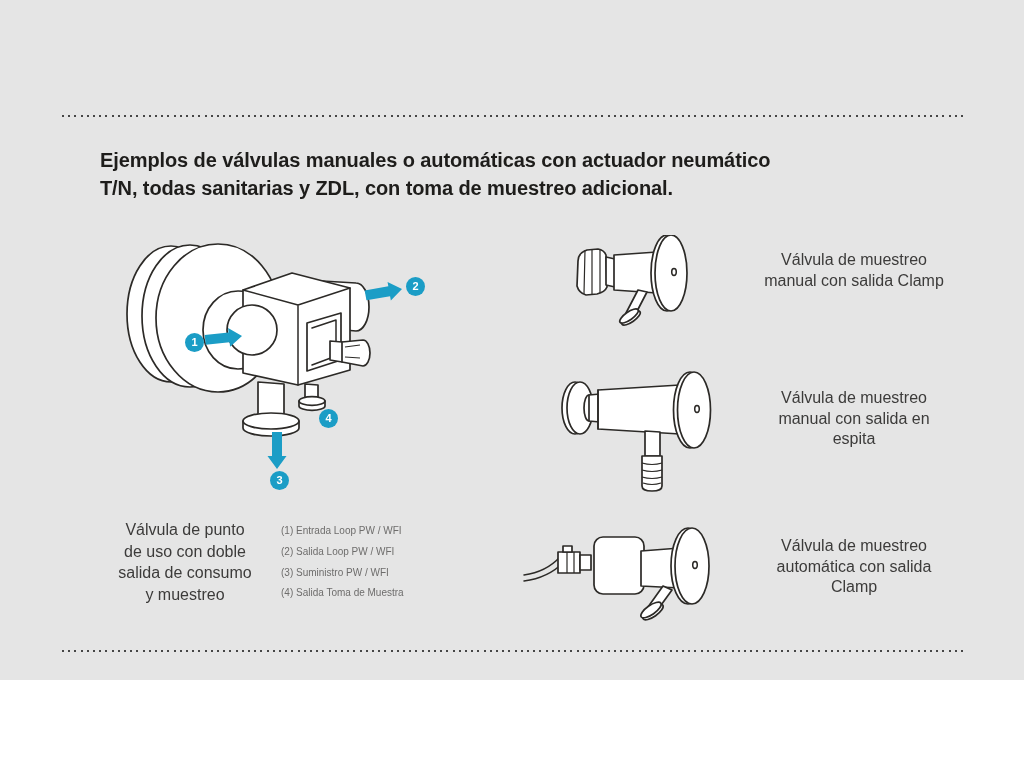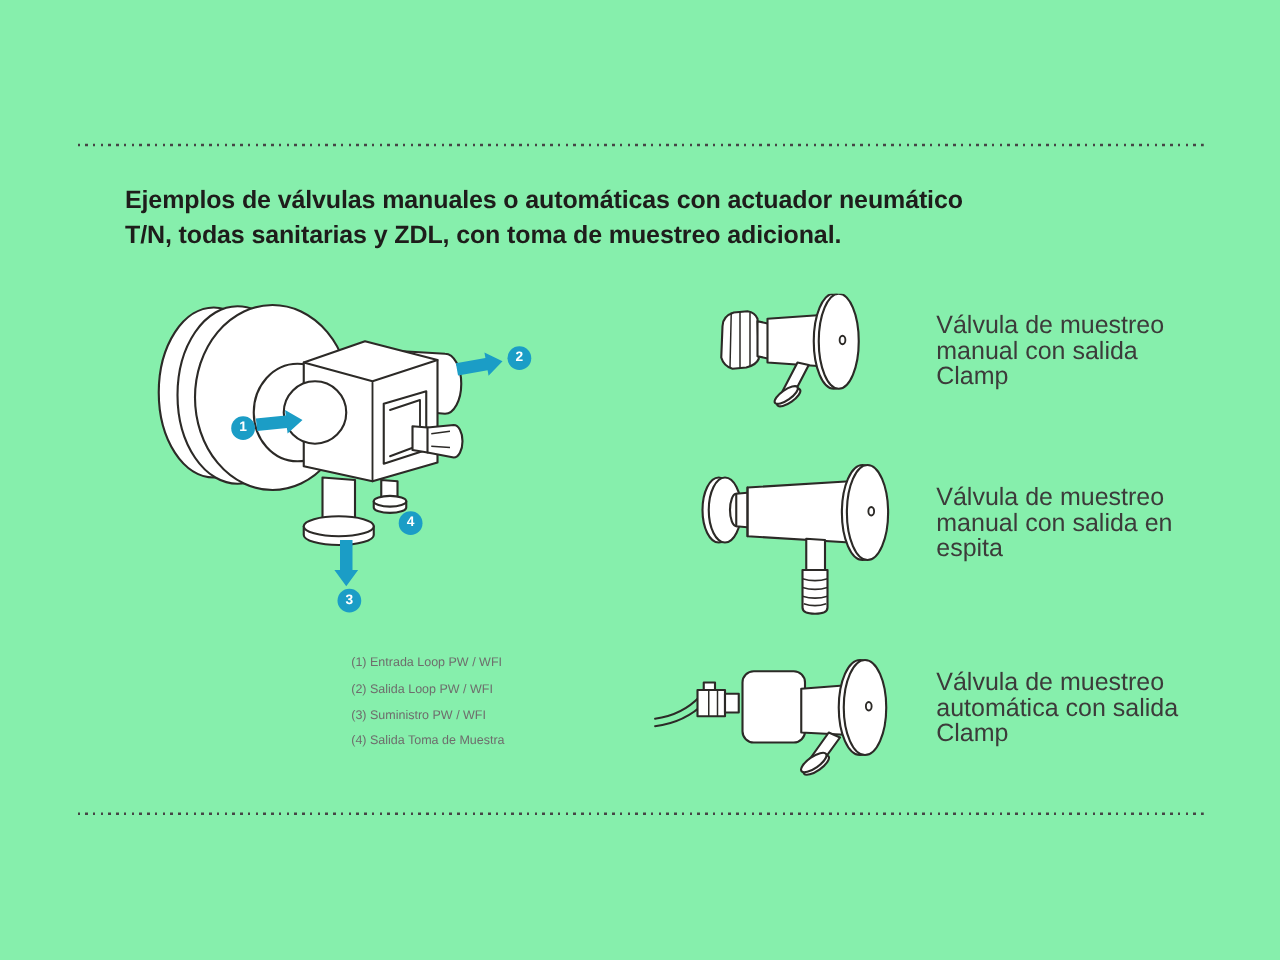--- a/index.html
+++ b/index.html
@@ -1,25 +1,25 @@
 <!DOCTYPE html>
 <html><head>
 <meta charset="utf-8">
 <style>
   html,body{margin:0;padding:0;background:#fff;}
-  .page{position:relative;width:1024px;height:768px;background:#86efac;overflow:hidden;
+  .page{position:relative;width:1024px;height:680px;background:#e5e5e5;overflow:hidden;
         font-family:"Liberation Sans",sans-serif;}
   .dotline{position:absolute;left:62px;width:901px;height:2px;
            background-image:repeating-linear-gradient(to right,#454545 0 2px,transparent 2px 6.2px);}
   .dotline.top{top:115px;}
   .dotline.bottom{top:650px;}
   .heading{position:absolute;left:100px;top:146px;width:780px;
            font-size:20px;font-weight:bold;color:#1e1d1b;line-height:28px;
            letter-spacing:-0.1px;white-space:pre-line;}
-  .fig-label{position:absolute;font-size:20px;color:#3c3b3a;line-height:20.5px;white-space:pre-line;}
+  .fig-label{position:absolute;font-size:16px;color:#3c3b3a;line-height:20.5px;white-space:pre-line;text-align:center;}
   .caption{left:100px;top:519px;width:170px;line-height:21.5px;}
   .label-a{left:749px;top:250px;width:210px;}
   .label-b{left:749px;top:388px;width:210px;}
   .label-c{left:749px;top:536px;width:210px;}
   .legend{position:absolute;left:281px;top:521px;width:190px;
           font-size:10px;color:#6e6d6c;line-height:20.8px;white-space:pre-line;}
   .art{position:absolute;}
   .art .w{fill:#ffffff;stroke:#2c2a27;stroke-width:1.7px;stroke-linejoin:round;stroke-linecap:round;}
   .art .nf{fill:none;stroke:#2c2a27;stroke-width:1.5px;stroke-linejoin:round;stroke-linecap:round;}
   .art .thin{fill:none;stroke:#2c2a27;stroke-width:1.2px;}
@@ -155,18 +155,22 @@
   </svg>
 
   <div class="fig-label label-a">Válvula de muestreo
 manual con salida Clamp</div>
   <div class="fig-label label-b">Válvula de muestreo
 manual con salida en
 espita</div>
   <div class="fig-label label-c">Válvula de muestreo
 automática con salida
 Clamp</div>
+  <div class="fig-label caption">Válvula de punto
+de uso con doble
+salida de consumo
+y muestreo</div>
   <div class="legend">(1) Entrada Loop PW / WFI
 (2) Salida Loop PW / WFI
 (3) Suministro PW / WFI
 (4) Salida Toma de Muestra</div>
 
 </div>
 
 </body></html>

